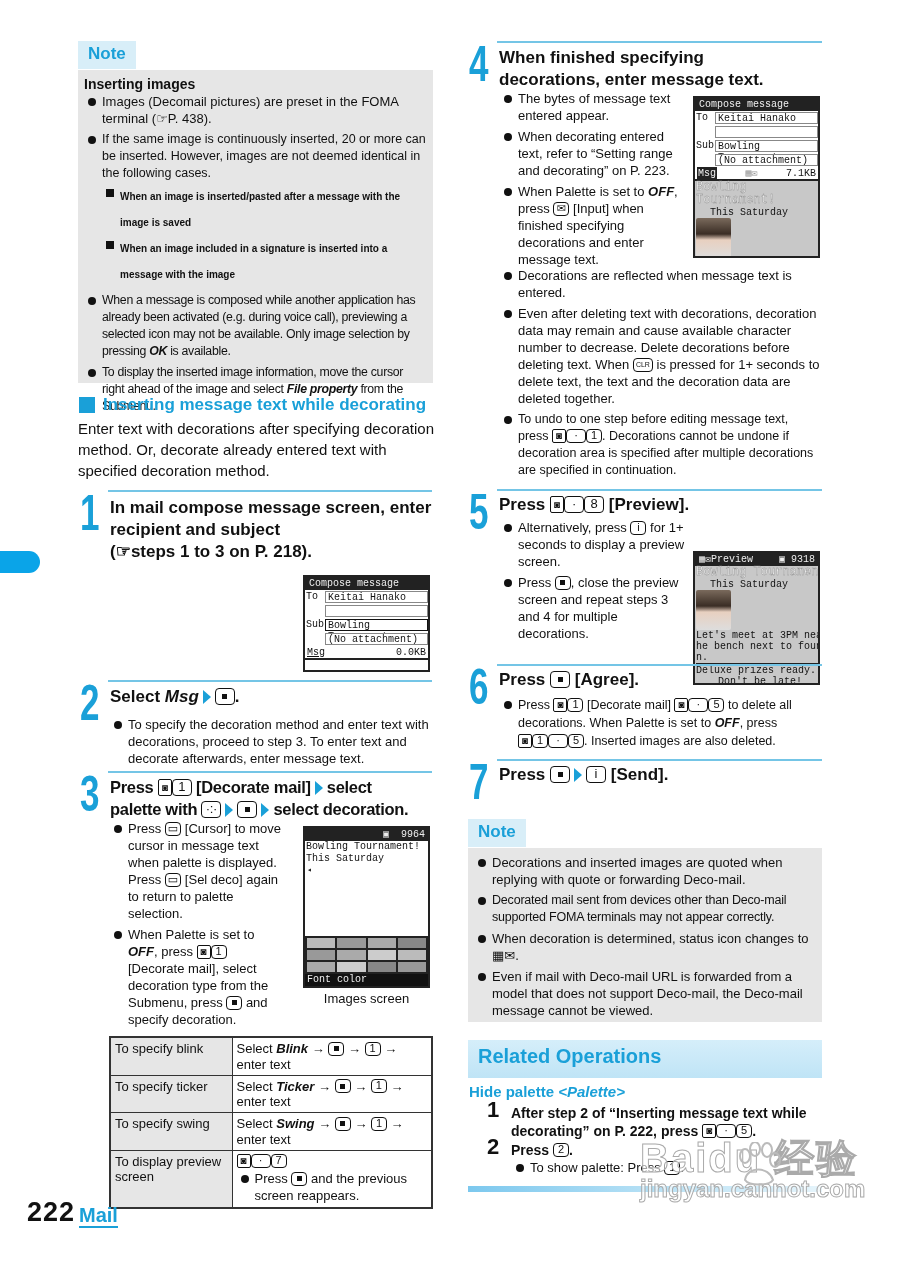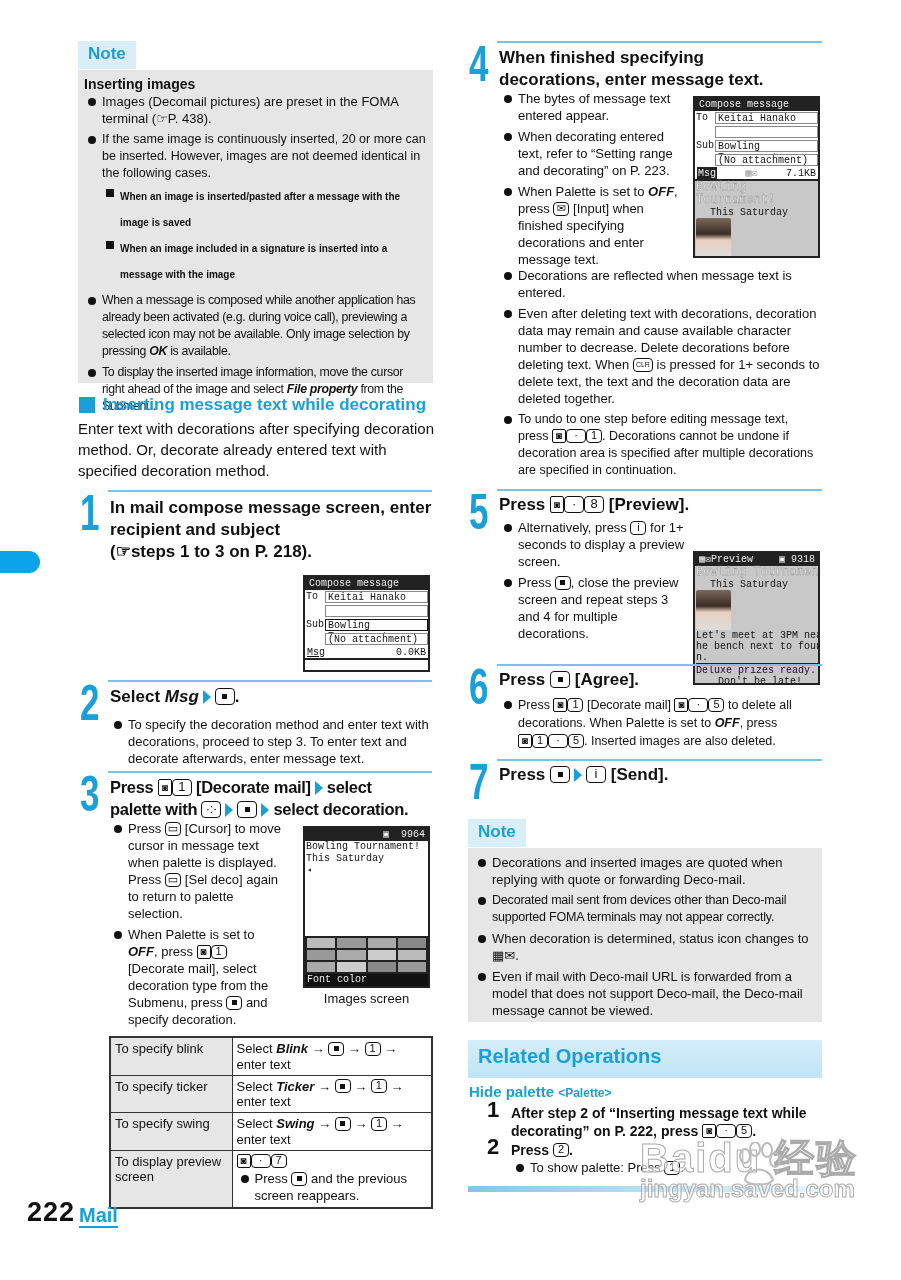--- a/index.html
+++ b/index.html
@@ -49,21 +49,21 @@
   table.ops td { border: 1px solid #333; padding: 3px 4px; vertical-align: top; }
   table.ops td.c1 { background: #e6e6e6; width: 122px; }
   table.ops td.c2 { width: 200px; }
 
   .side-tab { position: absolute; left: 0; top: 551px; width: 40px; height: 22px; background: #0aa4e8; border-radius: 0 11px 11px 0; }
   .page-no { position: absolute; left: 27px; top: 1204px; font-weight: bold; font-size: 27px; font-family: "Liberation Sans Narrow", "Liberation Sans", sans-serif; letter-spacing: 1px; }
   .page-sec { position: absolute; left: 79px; top: 1204px; font-weight: bold; font-size: 20px; color: #1aa0d8; border-bottom: 2px solid #1aa0d8; line-height: 22px; }
 
   .related { position: absolute; left: 468px; top: 1040px; width: 354px; height: 38px; background: linear-gradient(180deg,#d5eefa 0%, #bfe4f6 100%); color: #1aa0d8; font-weight: bold; font-size: 20px; padding: 8px 0 0 10px; }
   .rel-sub { color: #1aa0d8; font-weight: bold; font-size: 15px; }
-  .rel-sub small { font-size: 12px; }
+  .rel-sub small { font-size: 15px; font-style: italic; }
   .rel-step { position: absolute; left: 487px; font-weight: bold; font-size: 14px; line-height: 18px; }
   .rel-step .n { position: absolute; left: 0; top: -3px; font-size: 22px; }
   .rel-step .t { position: absolute; left: 24px; width: 320px; }
   .rel-bottom { position: absolute; left: 468px; top: 1186px; width: 354px; height: 6px; background: linear-gradient(90deg,#7cc8ee 0%, #bfe4f6 60%, #e5f4fb 100%); }
 
   .wm { position: absolute; left: 640px; top: 1150px; color: rgba(190,190,190,0.75); font-weight: bold; }
   .wm .big { font-size: 40px; letter-spacing: 2px; -webkit-text-stroke: 1px #aaa; color: rgba(255,255,255,0.6); }
   .wm .small { font-size: 24px; color: rgba(255,255,255,0.6); -webkit-text-stroke: 1px #aaa; display: block; margin-top: 4px; }
   .paw { position: absolute; left: 95px; top: -8px; width: 46px; height: 44px; }
 </style>
@@ -346,14 +346,14 @@
   <svg class="paw" viewBox="0 0 46 44">
     <g fill="none" stroke="#bbb" stroke-width="2">
       <ellipse cx="10" cy="14" rx="5" ry="7"></ellipse>
         <ellipse cx="20" cy="7" rx="5" ry="7"></ellipse>
         <ellipse cx="32" cy="8" rx="5" ry="7"></ellipse>
         <ellipse cx="40" cy="18" rx="5" ry="7"></ellipse>
       <path d="M10 38 C12 24 34 24 38 38 C34 44 14 44 10 38 Z"></path>
     </g>
   </svg>
   <span class="big">Baidu 经验</span>
-  <span class="small">jingyan.saved.com</span>
+  <span class="small">jingyan.cannot.com</span>
 </div>
 
 </body></html>

